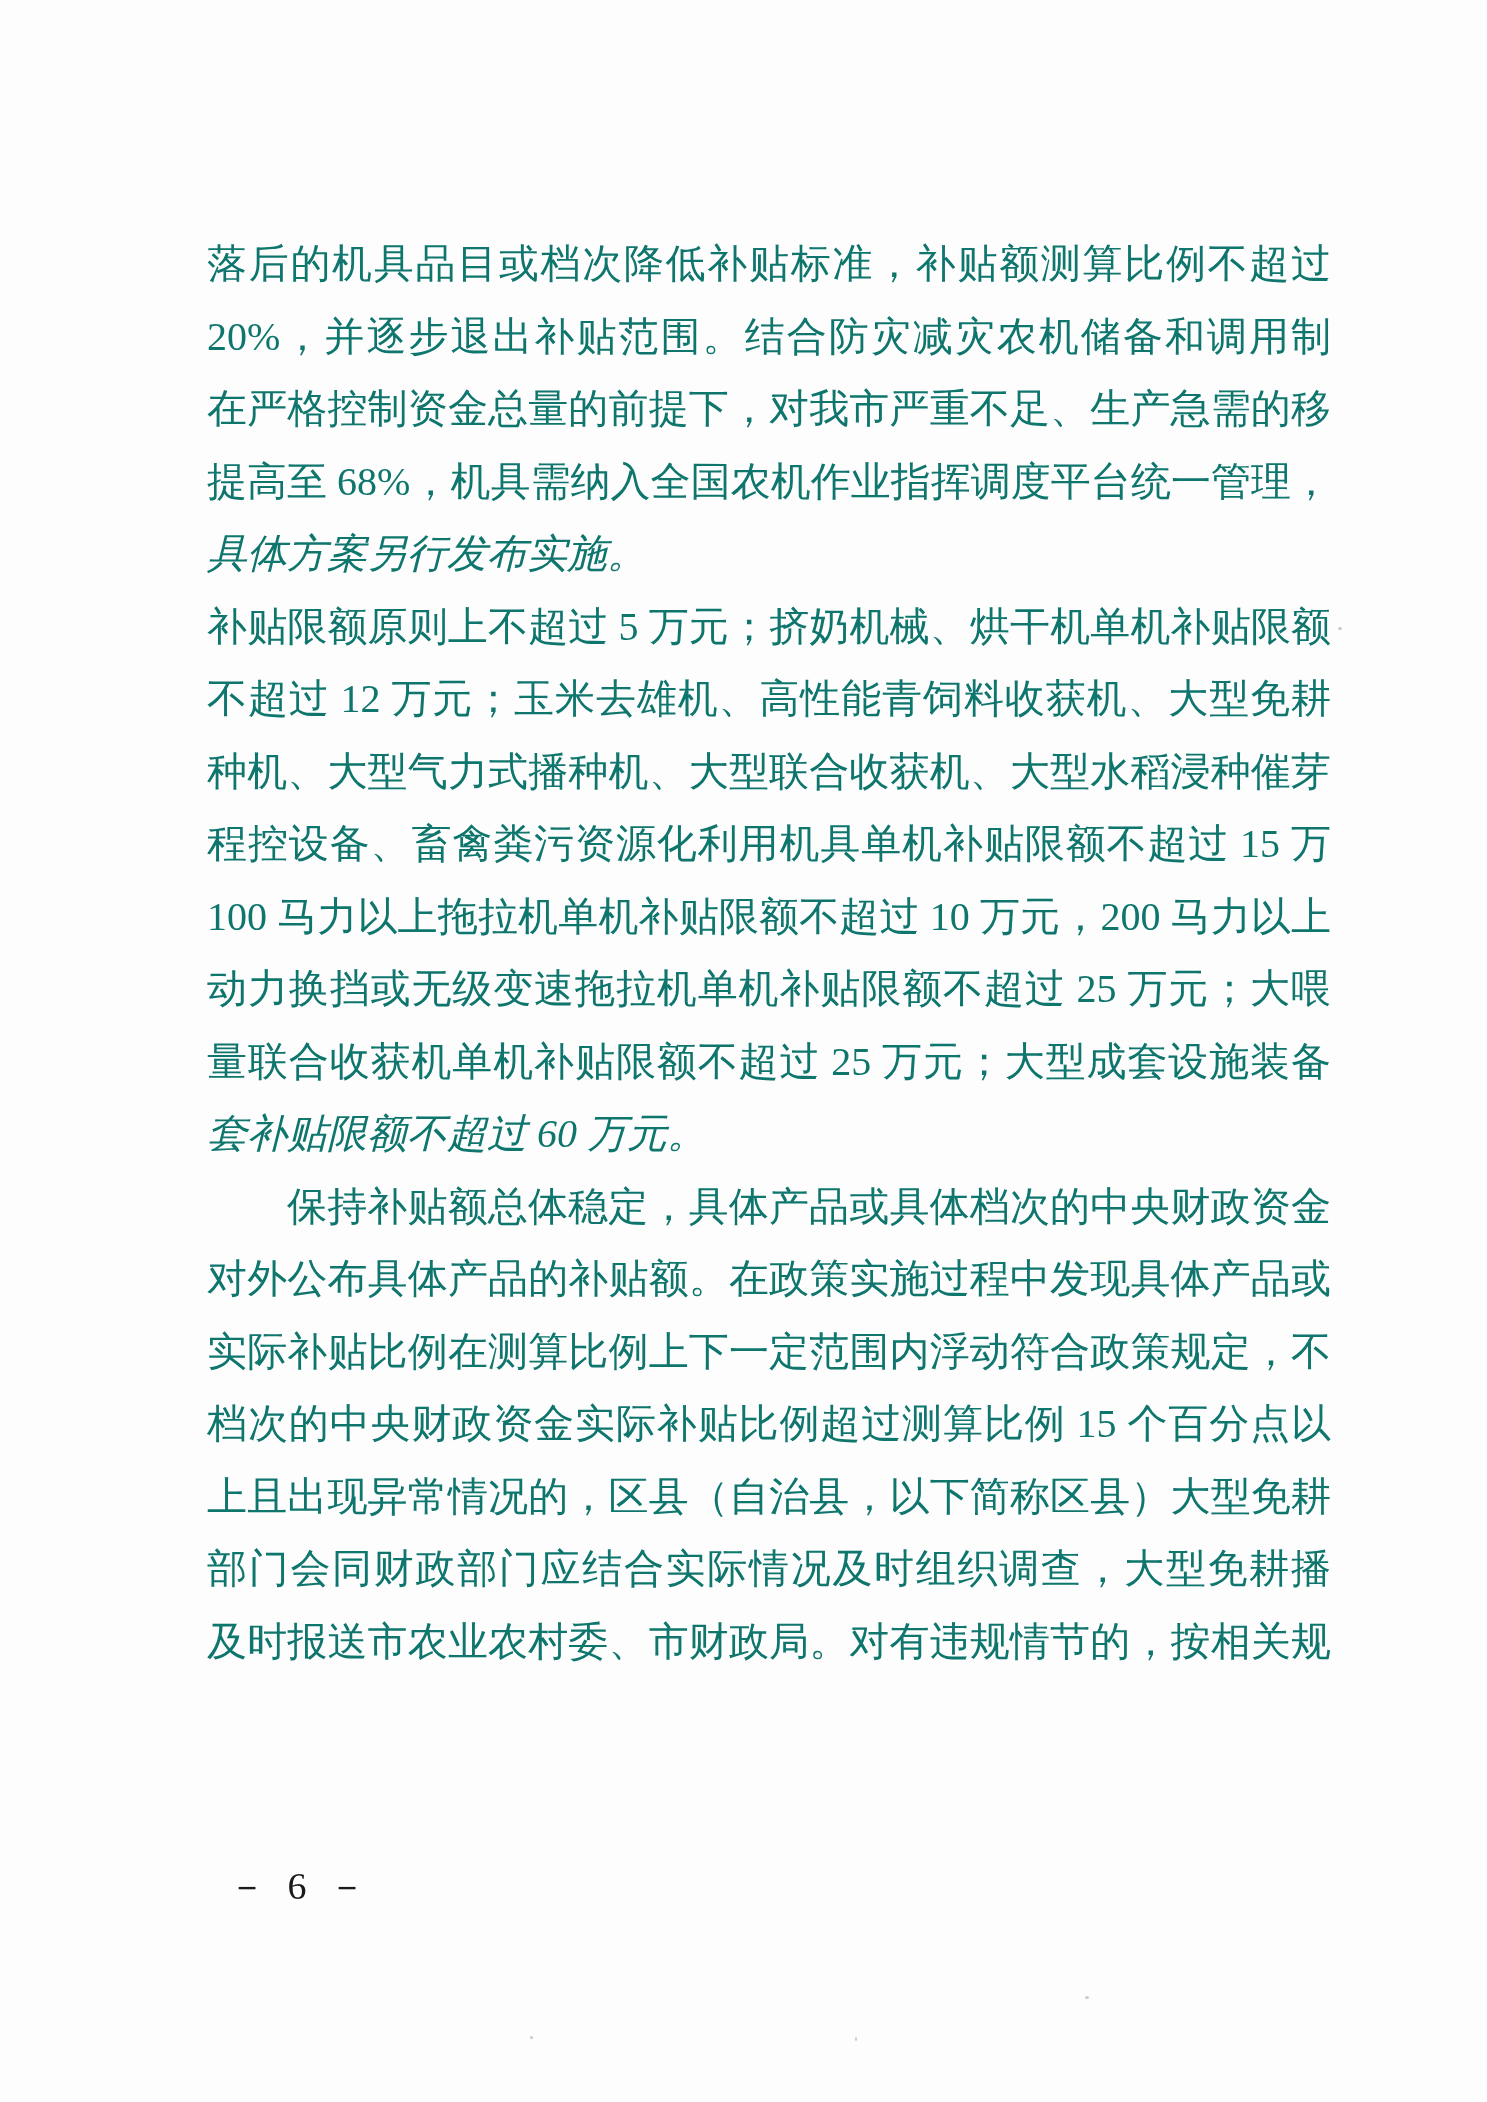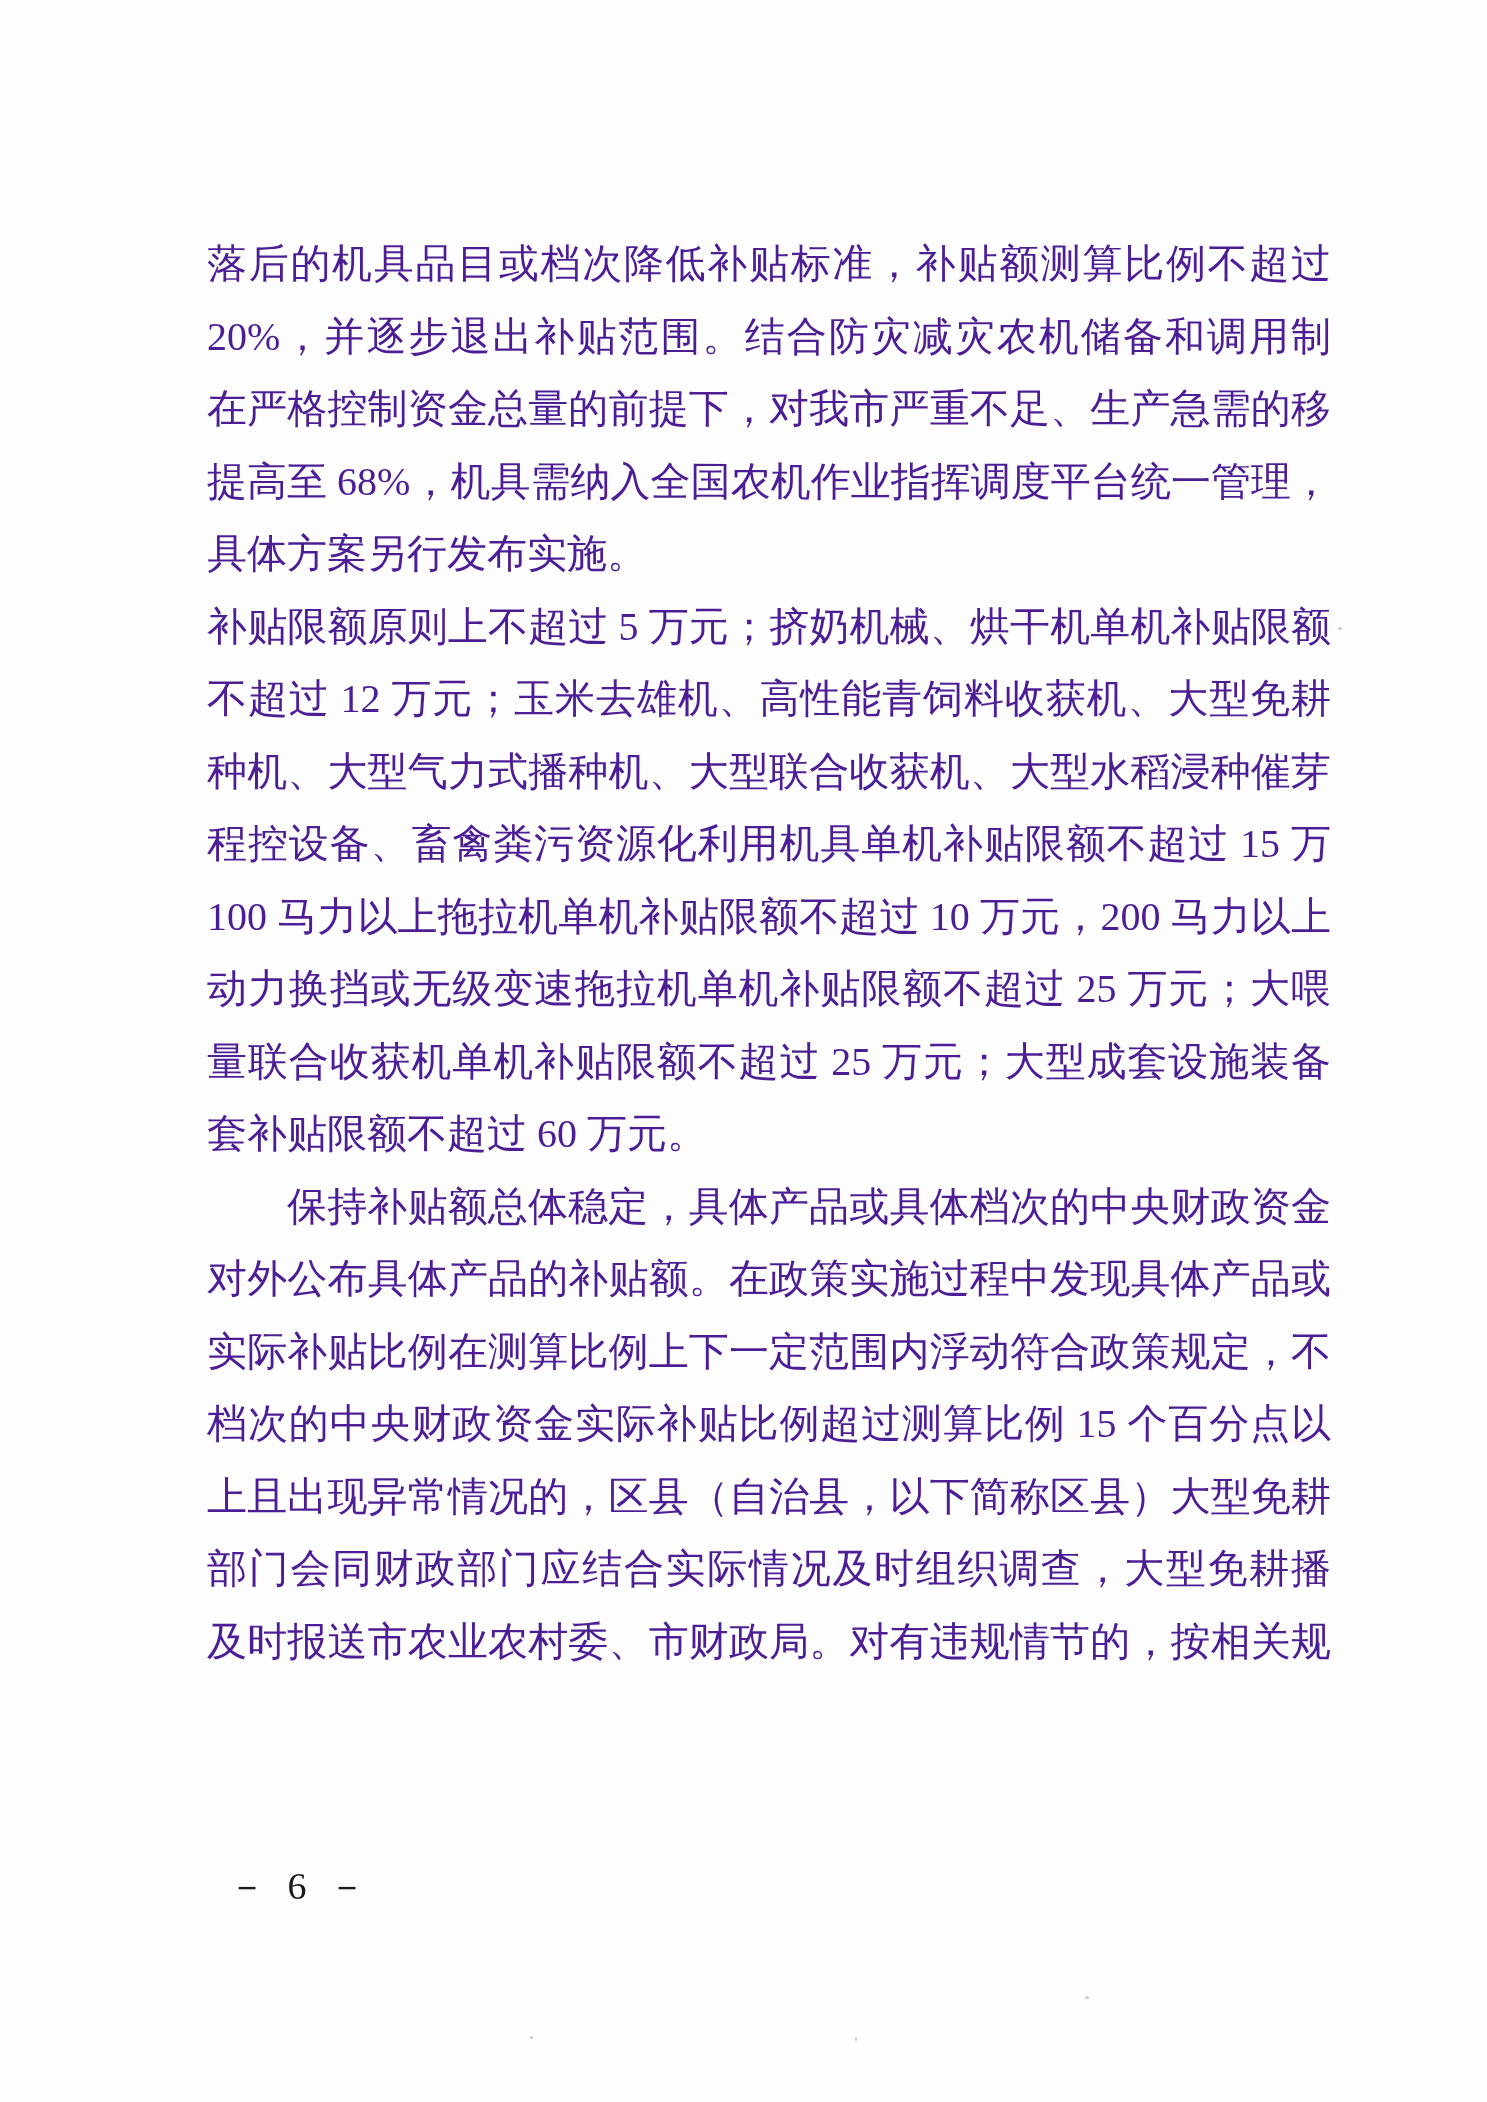--- a/index.html
+++ b/index.html
@@ -23,36 +23,37 @@
   .speck {
     position: absolute;
     background: #c9c9c9;
     border-radius: 50%;
   }
   .text-block {
     position: absolute;
     left: 207px;
     top: 228px;
     width: 1124px;
-    color: #4c1d95;
+    color: #0f766e;
   }
   .line {
     font-size: 40px;
     line-height: 72.5px;
     height: 72.5px;
     text-align: justify;
     
     text-align-last: justify;
     overflow: hidden;
   }
   .line.indent {
     text-indent: 80px; 
   }
   .line.para-end {
     text-align-last: left; 
+    font-style: italic;
   }
   .page-footer {
     position: absolute;
     left: 228px;
     top: 1862px;
     font-size: 38px;
     line-height: 48px;
     color: #1b1b1b;
     letter-spacing: 6px;
   }

